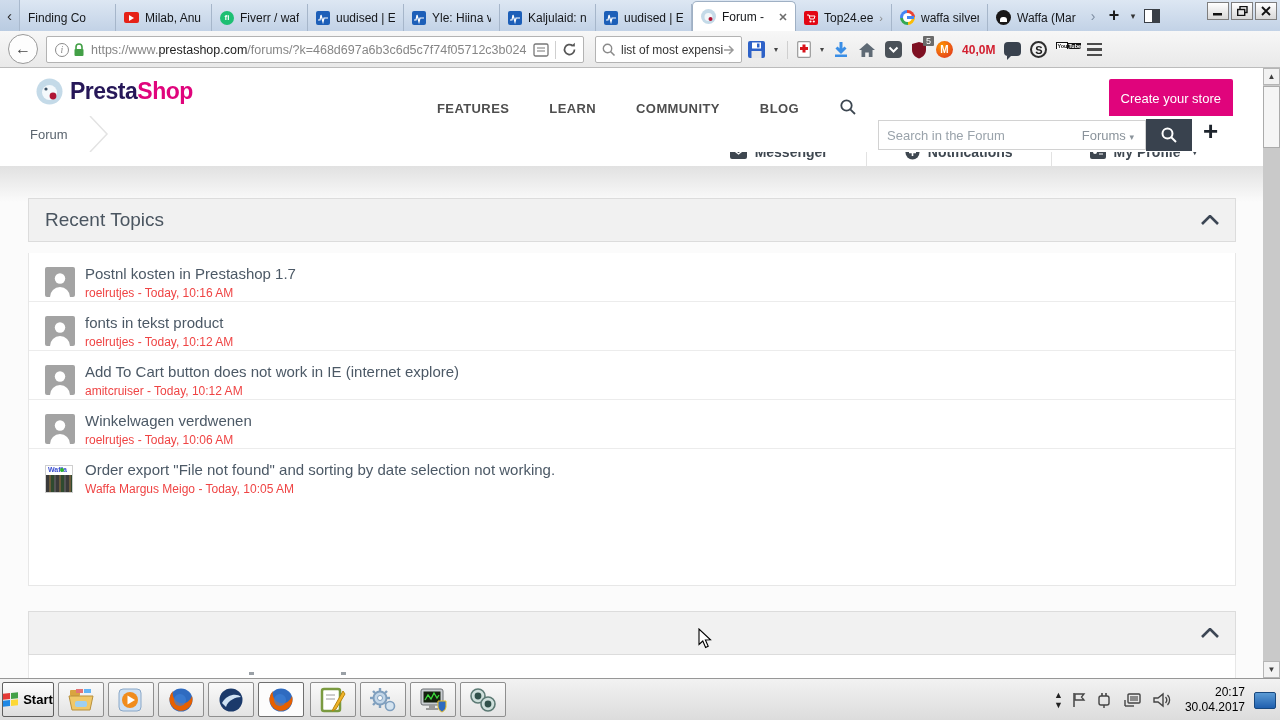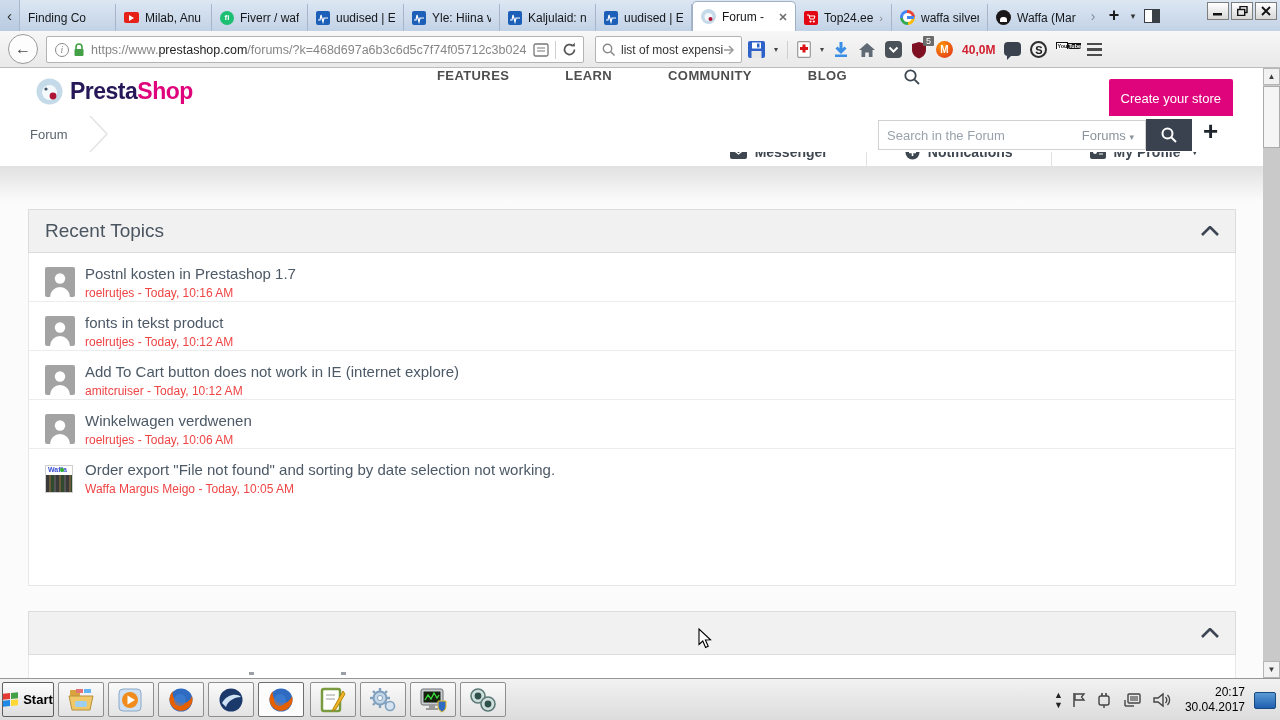--- a/index.html
+++ b/index.html
@@ -86,21 +86,21 @@
   .ic-chat { width:17px; height:14px; background:#39424e; border-radius:4px; position:relative; margin-top:-2px; }
   .ic-chat::after { content:""; position:absolute; left:3px; bottom:-4px; border-top:4px solid #39424e;
     border-right:4px solid transparent; }
 
   
   .siteheader { position:absolute; left:0; top:68px; width:1263px; height:48px; background:#fff; }
   .logo { position:absolute; left:36px; top:10px; display:flex; align-items:center; gap:7px; }
   .logotext { font-size:23px; font-weight:bold; letter-spacing:-0.5px; }
   .logotext .p1 { color:#261758; }
   .logotext .p2 { color:#e0047c; }
-  .sitenav { position:absolute; left:437px; top:0; height:48px; display:flex; align-items:flex-start; gap:56px; }
+  .sitenav { position:absolute; left:437px; top:0; height:48px; display:flex; align-items:flex-end; gap:40px; }
   .sitenav .nav-item { font-size:13px; font-weight:bold; color:#4e4e4e; letter-spacing:0.4px; }
   .cta { position:absolute; right:30px; top:11px; height:39px; padding:0 12px; background:#e0047c;
     color:#fff; font-size:13px; display:flex; align-items:center; border-radius:2px; }
 
   
   .forumbar { position:absolute; left:0; top:116px; width:1263px; height:36px; background:#fff; }
   .crumb { position:absolute; left:30px; top:11px; font-size:13px; color:#5a646e; }
   .crumb-chev { position:absolute; left:88px; top:0; }
   .fsearch { position:absolute; left:878px; top:4px; width:268px; height:30px; border:1px solid #d2d2d2;
     background:#fff; display:flex; align-items:center; }
@@ -121,21 +121,21 @@
   .user-item:first-child { border-left:none;justify-content:flex-end; }
   .u-caret { font-size:9px; color:#3e4750; margin-left:4px; }
   .gradband { position:absolute; left:0; top:166px; width:1263px; height:36px;
     background:linear-gradient(#e1e1e1,#fbfbfb); }
 
   
   .panel-head { position:absolute; left:28px; width:1208px; height:44px; background:#f1f1f1;
     border:1px solid #dcdcdc; display:flex; align-items:center; padding:0 16px; }
   .panel-title { font-size:19px; color:#4a5560; }
   .collapse-chev { margin-left:auto; }
-  .recent-head { top:209px;text-align:center; }
+  .recent-head { top:198px;text-align:center; }
   .recent-body { position:absolute; left:28px; top:253px; width:1208px; height:333px; background:#fff;
     border:1px solid #e7e7e7; border-top:none; }
   .trow { position:relative; height:49px; border-bottom:1px solid #ececec; }
   .trow:last-child { border-bottom:none; }
   .avatar { position:absolute; left:16px; top:14px; }
   .ttitle { position:absolute; left:56px; top:12px; font-size:15px; color:#4c5966; }
   .tmeta { position:absolute; left:56px; top:33px; font-size:12px; color:#ef4444; }
   .waffa-av { position:absolute; left:16px; top:16px; width:28px; height:28px; border:1px solid #cfcfcf;
     background:#fff; overflow:hidden; font-size:7px; font-weight:bold; color:#3b4fd0; text-align:left; }
   .waffa-av .wtop { padding:1px 0 0 2px; position:relative; }

